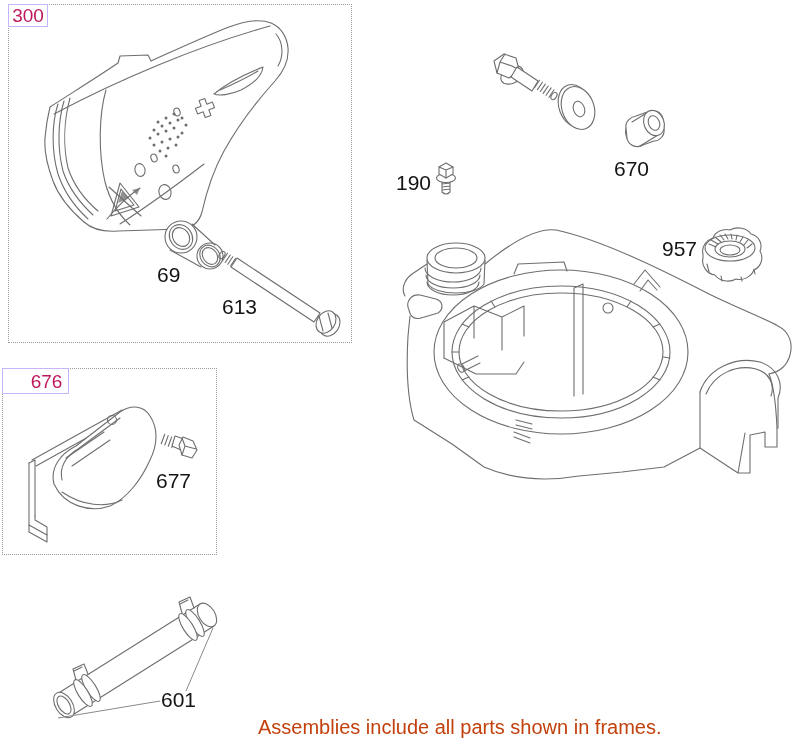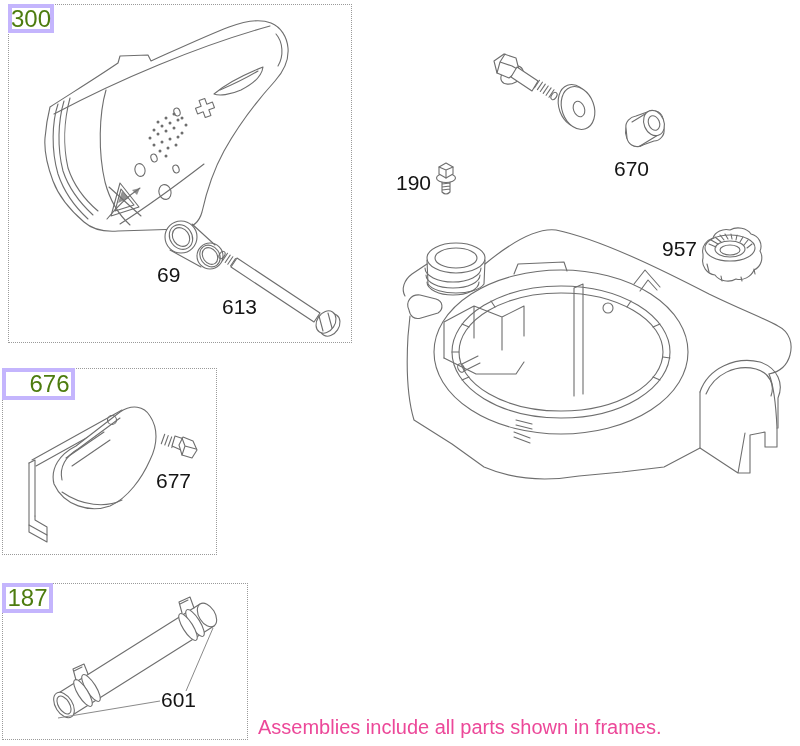--- a/index.html
+++ b/index.html
@@ -1,23 +1,23 @@
 <!DOCTYPE html>
 <html><head>
 <meta charset="utf-8">
 <style>
   html,body{margin:0;padding:0;background:#ffffff;}
   #canvas{position:relative;width:800px;height:746px;background:#ffffff;overflow:hidden;
           font-family:"Liberation Sans",sans-serif;color:#141414;}
   .frame{position:absolute;border:1px dotted #9a9a9a;background:transparent;}
-  .nbox{position:absolute;left:-1px;top:-1px;background:#ffffff;border:4px solid #c4b5fd;
+  .nbox{position:absolute;left:-1px;top:-1px;background:#ffffff;border:1px solid #c4b5fd;
         display:flex;align-items:center;justify-content:center;
-        font-size:24px;line-height:1;color:#4d7c0f;}
+        font-size:19px;line-height:1;color:#be185d;}
   .plabel{position:absolute;font-size:21px;line-height:1;color:#141414;white-space:nowrap;}
-  .note{position:absolute;font-size:20px;color:#ec4899;white-space:nowrap;}
+  .note{position:absolute;font-size:20px;color:#c2410c;white-space:nowrap;}
   svg{position:absolute;overflow:visible;}
   .art{stroke:#6e6e6e;stroke-width:1.1;fill:none;stroke-linecap:round;stroke-linejoin:round;}
   .artfill{stroke:#6e6e6e;stroke-width:1.1;fill:#ffffff;stroke-linejoin:round;}
   .soft{stroke:#8a8a8a;stroke-width:1;fill:none;}
   .dots{stroke:#6e6e6e;stroke-width:3;fill:none;stroke-linecap:round;}
   .shade{fill:#6e6e6e;stroke:none;opacity:.75;}
 </style>
 </head>
 <body>
 
@@ -177,23 +177,20 @@
 
   <svg style="left:155px;top:425px;width:50px;height:40px;" viewBox="0 0 50 40">
     <g>
       <path class="art" d="M9.7 9.3 L6.3 18.7 M13.2 10.6 L9.8 20 M16.7 11.9 L13.3 21.3 M20.2 13.2 L16.8 22.6"></path>
       <path class="artfill" d="M20 11 L29 14 L26 25 L17 21 Z"></path>
       <path class="artfill" d="M28 12 L38 16 L42 25 L37 33 L27 30 L24 20 Z"></path>
       <path class="art" d="M27 30 L30 21 L27 13 M30 21 L41 24"></path>
     </g>
   </svg>
 
-  <div class="frame" style="left:2px;top:583px;width:244px;height:155px;">
-    <div class="nbox" style="width:43px;height:22px;">187</div>
-  </div>
   <svg style="left:2px;top:583px;width:244px;height:155px;" viewBox="0 0 244 155">
     <g>
       <path class="art" d="M55 111 L198 21 M69 133 L212 43"></path>
       <ellipse class="artfill" cx="205" cy="32" rx="13" ry="8" transform="rotate(58 205 32)"></ellipse>
       <ellipse class="artfill" cx="62" cy="122" rx="14" ry="8.5" transform="rotate(58 62 122)"></ellipse>
       <ellipse class="art" cx="62" cy="122" rx="10" ry="5.5" transform="rotate(58 62 122)"></ellipse>
     </g>
     <g>
       <ellipse class="artfill" cx="89" cy="105" rx="15.5" ry="5" transform="rotate(58 89 105)"></ellipse>
       <ellipse class="artfill" cx="81" cy="110" rx="15.5" ry="5" transform="rotate(58 81 110)"></ellipse>

